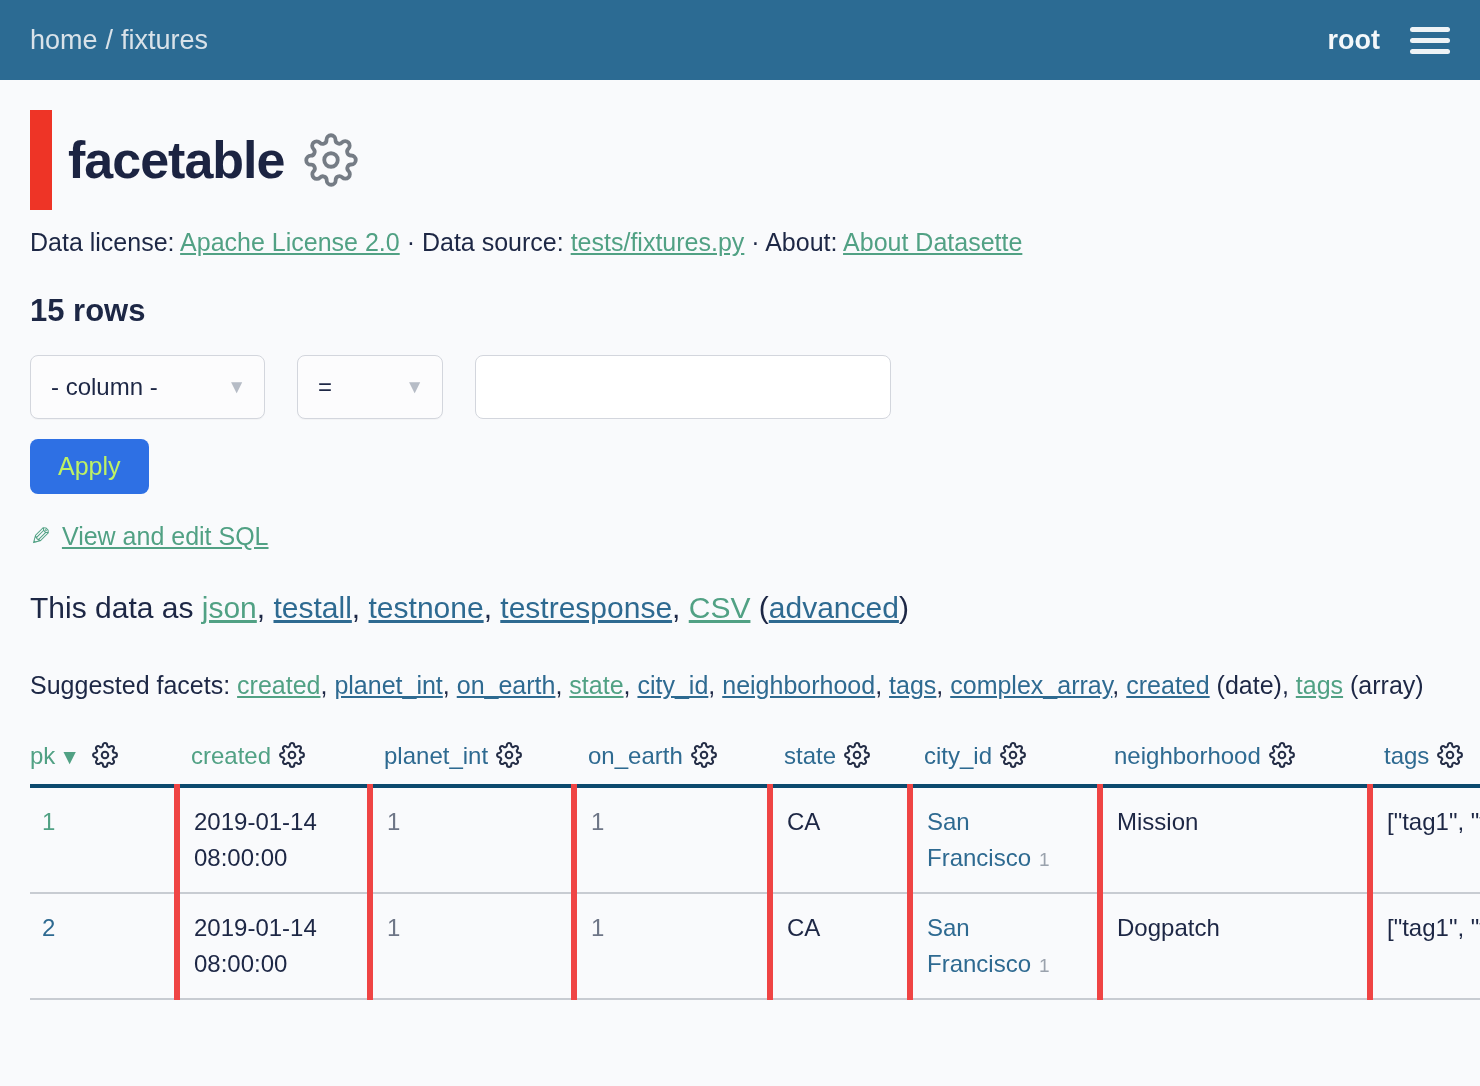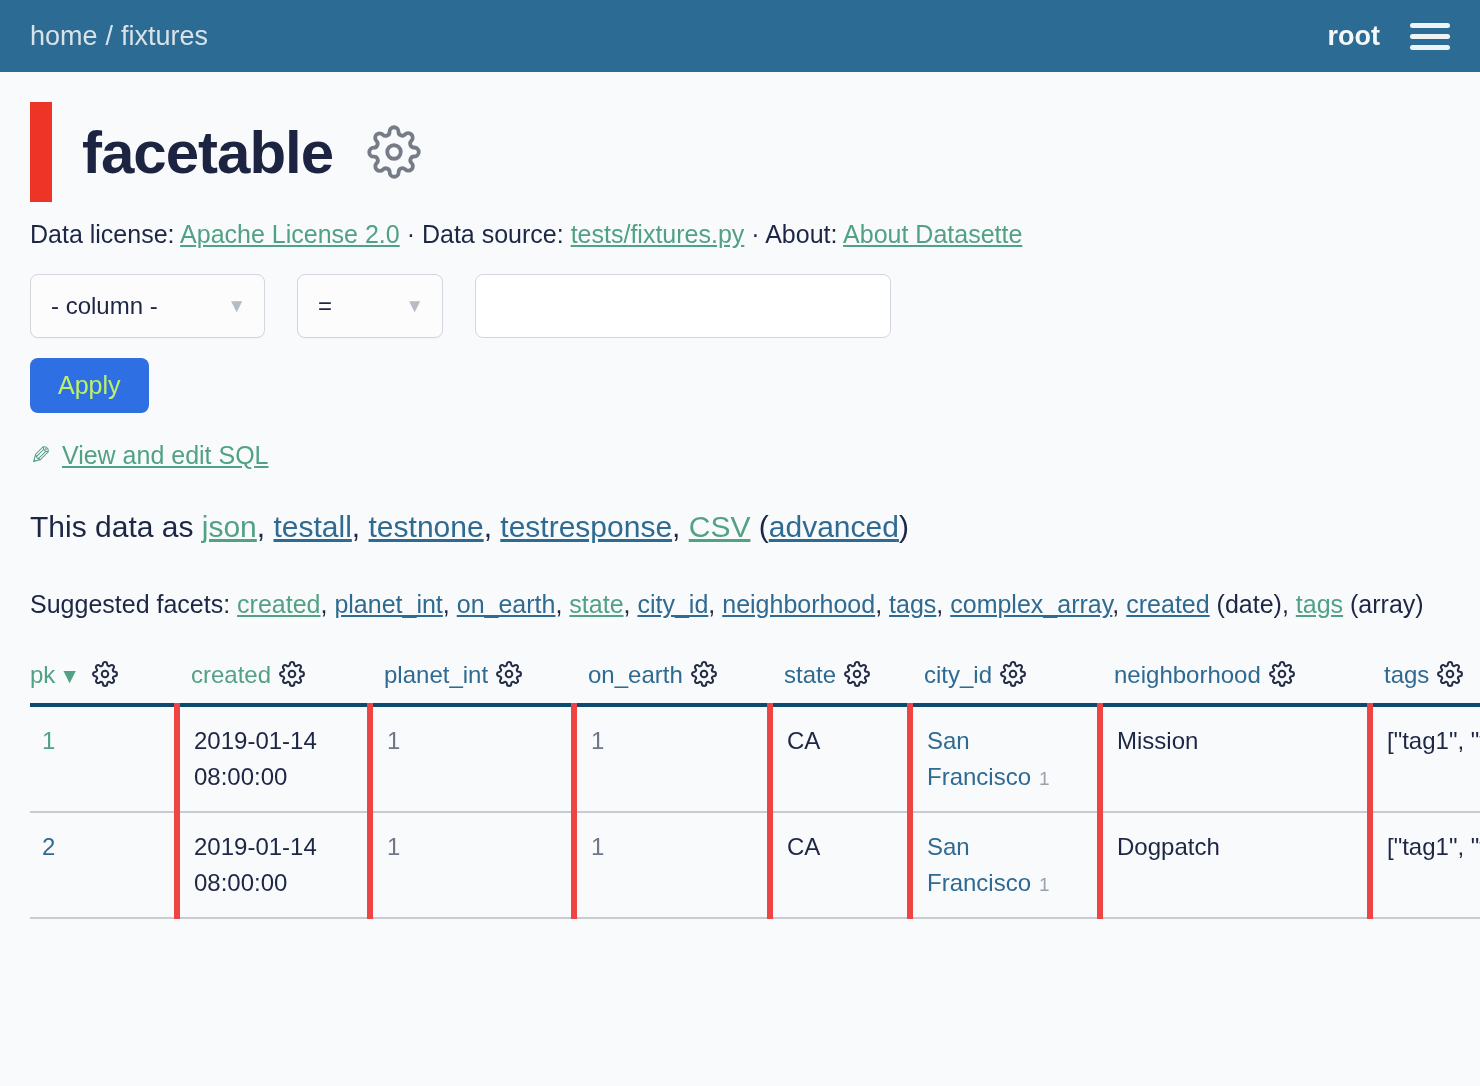--- a/index.html
+++ b/index.html
@@ -9,40 +9,40 @@
     background: #f9fafc;
     color: #1d2745;
     font-family: "Liberation Sans", sans-serif;
   }
   a { cursor: pointer; }
   .green { color: #51a184; }
   .blue  { color: #2e6a91; }
 
   
   .topbar {
-    height: 72px; background: #2c6b93;
+    height: 80px; background: #2c6b93;
     display: flex; align-items: center; justify-content: space-between;
     padding: 0 30px;
     text-align: right;
   }
   .crumbs { color: #d9e2e9; font-size: 27px; }
   .crumbs a { color: #d9e2e9; text-decoration: none; }
   .crumb-sep { padding: 0 8px; }
   .topbar-right { display: flex; align-items: center; gap: 30px; }
   .root-label { color: #f4f8fa; font-weight: bold; font-size: 27px; cursor: pointer; }
   .burger { display: flex; flex-direction: column; gap: 6px; cursor: pointer; padding: 4px 0; }
   .burger div { width: 40px; height: 5px; background: #eef3f6; border-radius: 3px; }
 
   
   .main { padding: 0 0 0 30px; }
   .pad-r { padding-right: 30px; }
 
   .title-row { margin-top: 30px; display: flex; align-items: center; }
   .red-bar { width: 22px; height: 100px; background: #ee3426; margin-right: 16px; flex: none; }
-  h1 { font-size: 60px; margin: 14px; color: #1c2442; font-weight: bold; letter-spacing: -1px; }
+  h1 { font-size: 52px; margin: 0; color: #1c2442; font-weight: bold; letter-spacing: -1px; }
   .title-gear { color: #757c85; margin-left: 20px; cursor: pointer; display: inline-flex; }
 
   .meta { margin-top: 18px; font-size: 25px; }
   .meta a { text-decoration: underline; }
 
   .rowcount { margin-top: 36px; font-size: 31px; font-weight: bold; }
 
   .filters { margin-top: 22px; display: flex; gap: 32px; }
   .select {
     width: 235px; height: 64px; border: 1px solid #d3d6dd; border-radius: 8px;
@@ -130,20 +130,21 @@
     <a class="green">Apache License 2.0</a>
     <span>·</span>
     <span>Data source:</span>
     <a class="green">tests/fixtures.py</a>
     <span>·</span>
     <span>About:</span>
     <a class="green">About Datasette</a>
   </p>
 
   
+  <h2 class="rowcount">15 rows</h2>
 
   
   <div class="filters">
     <div class="select">
       <span>- column -</span>
       <span class="caret">▼</span>
     </div>
     <div class="select op">
       <span>=</span>
       <span class="caret">▼</span>

